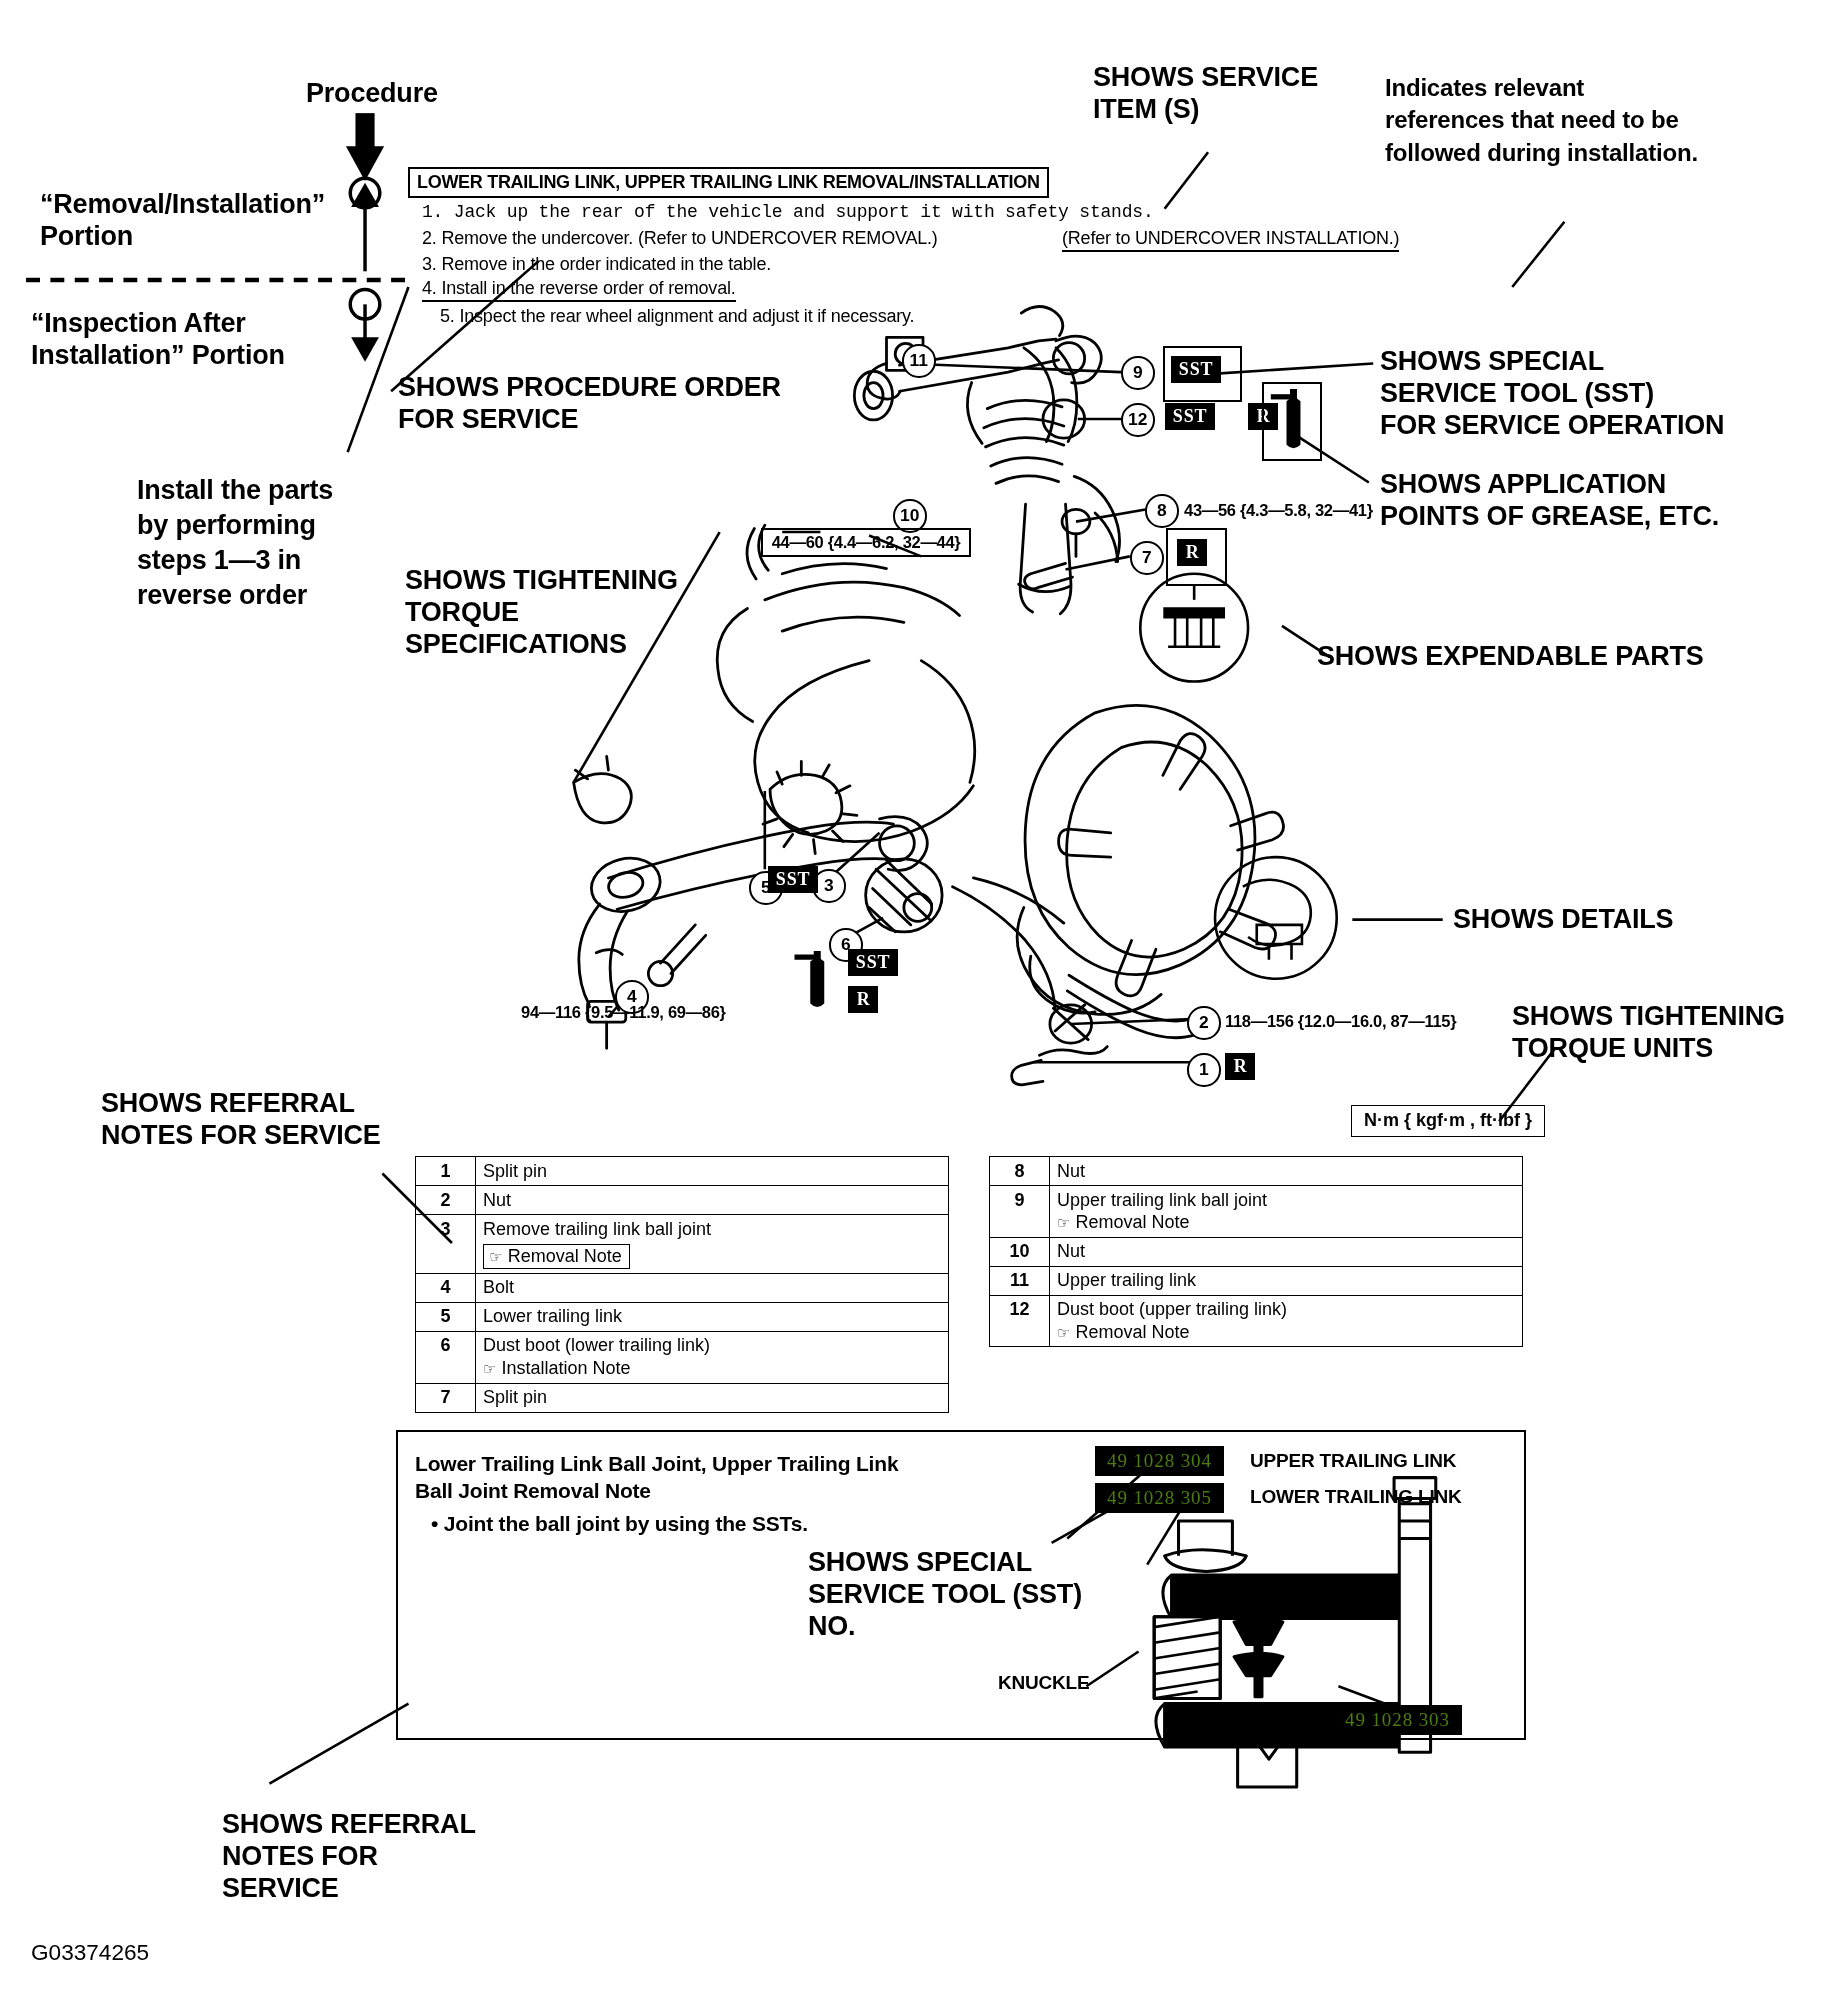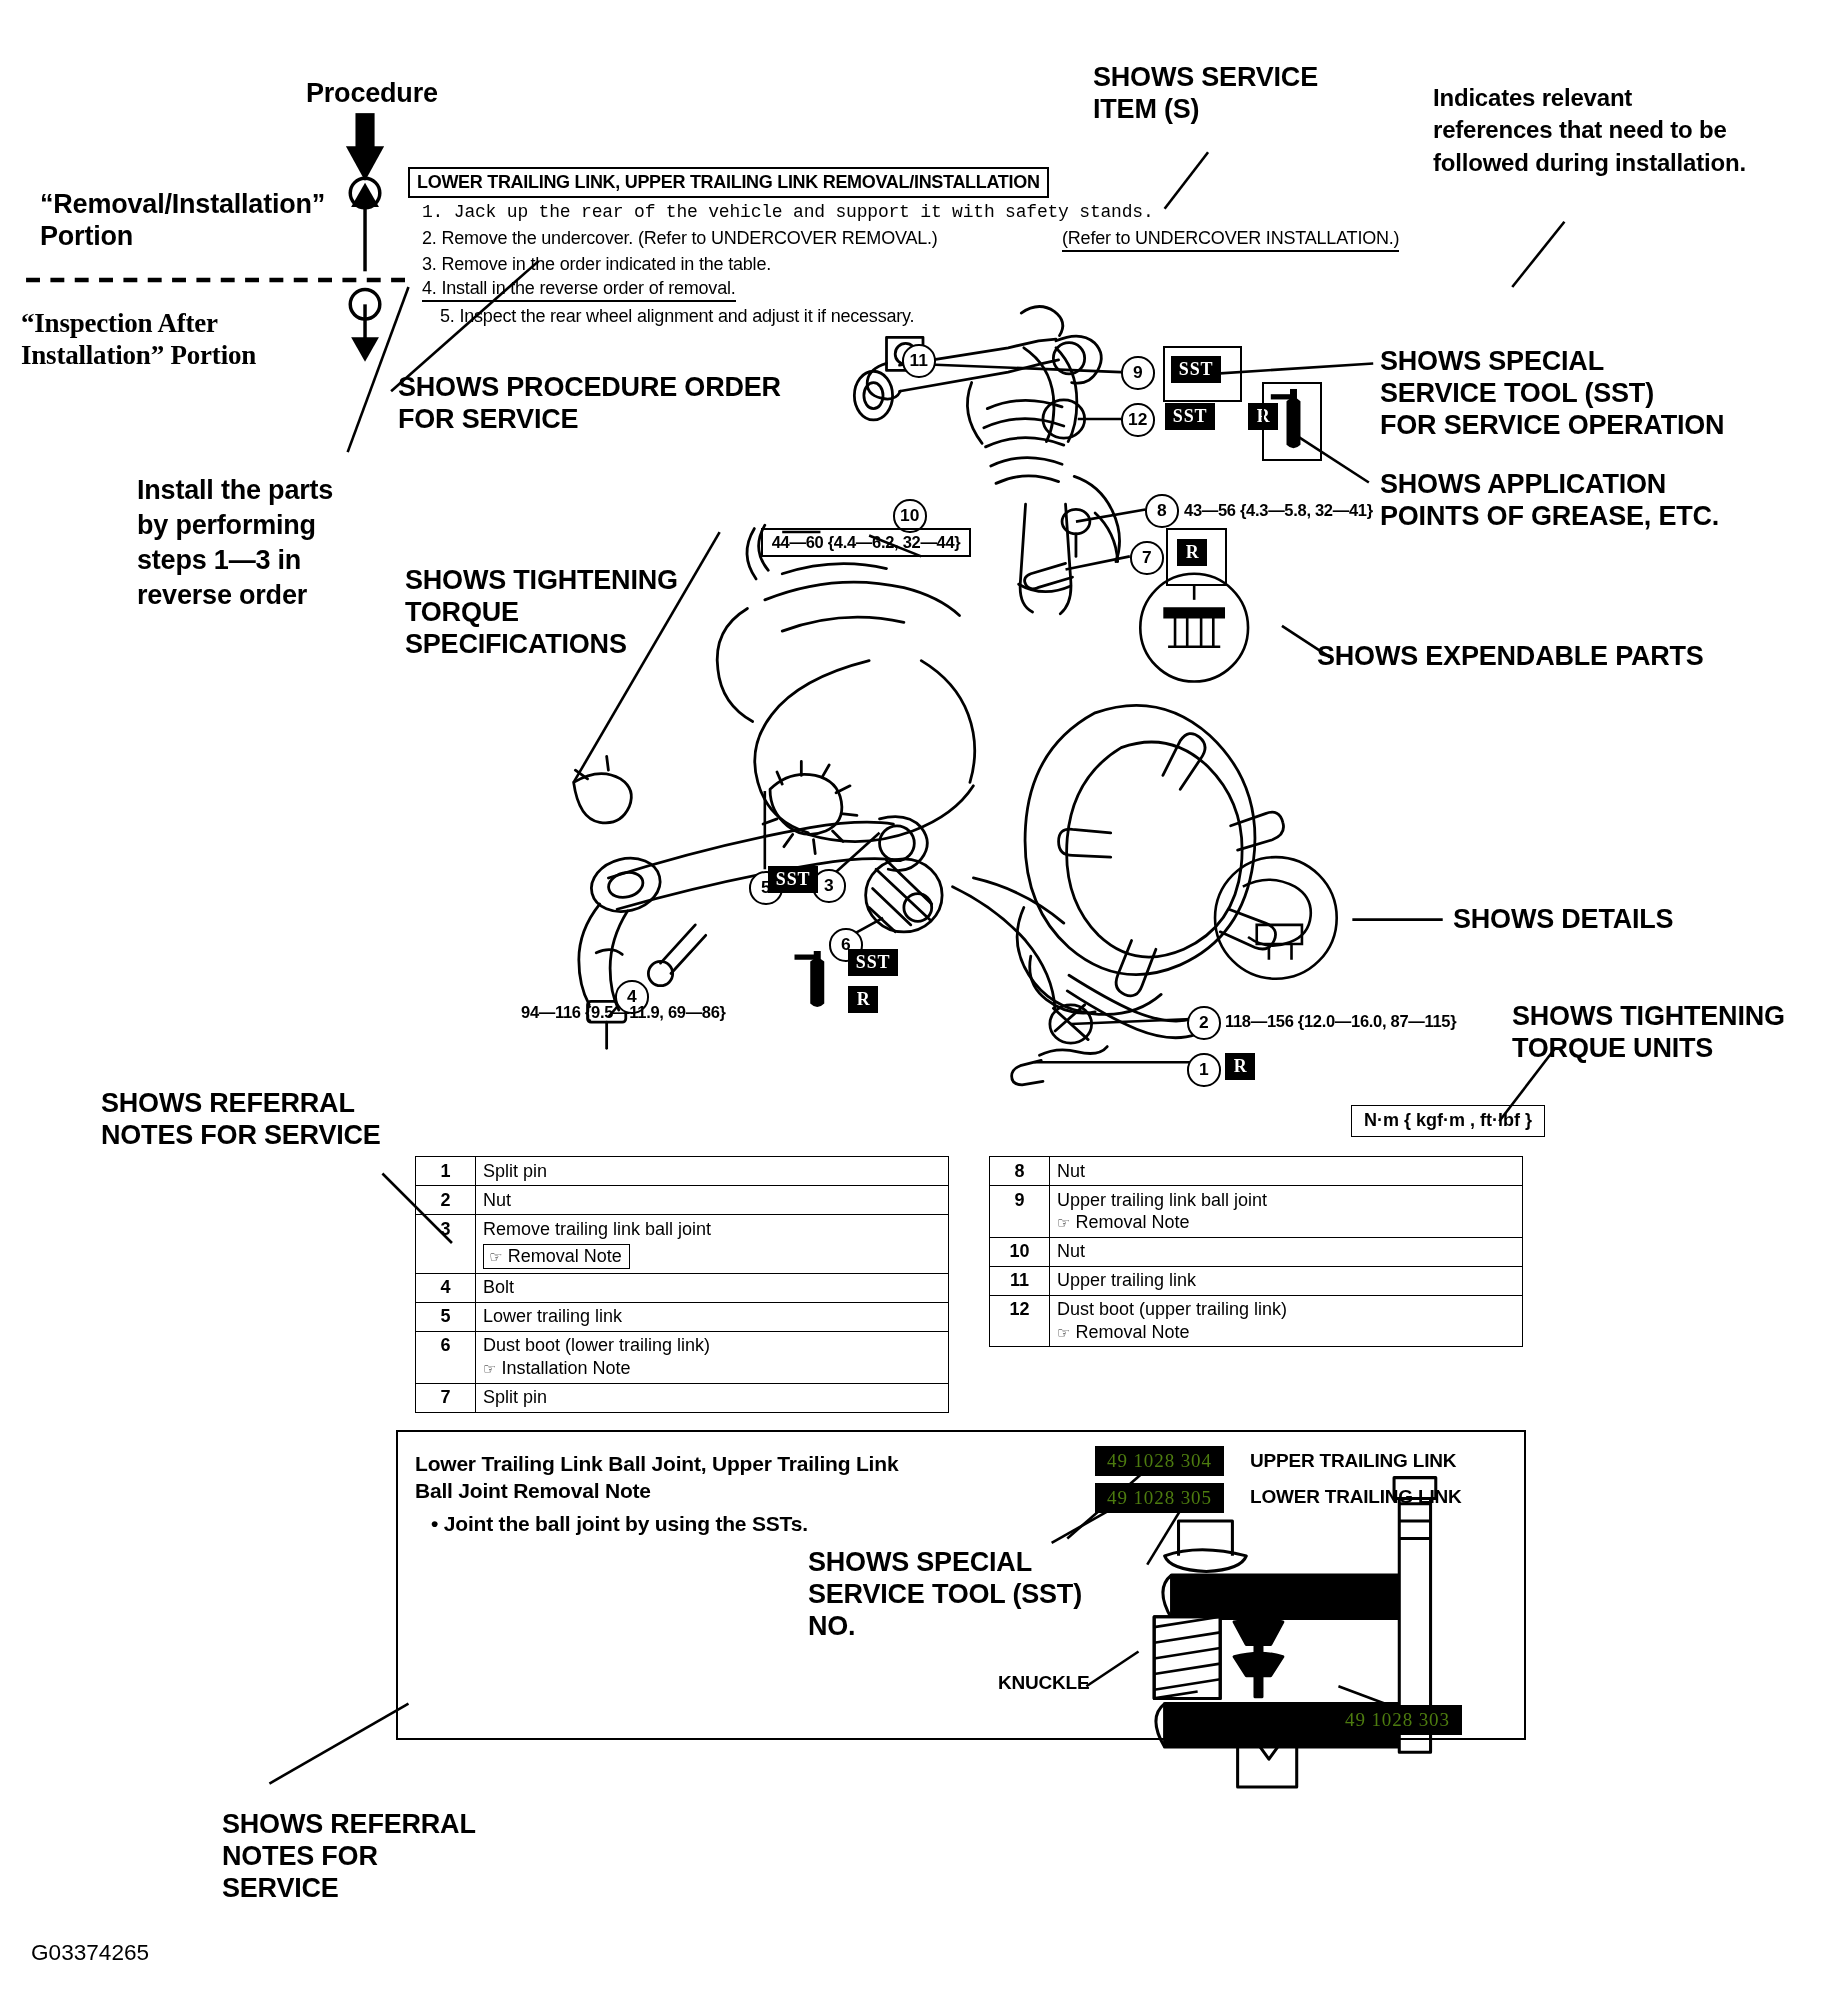--- a/index.html
+++ b/index.html
@@ -255,21 +255,21 @@
 
     <rect x="1604" y="1700" width="48" height="24" fill="#fff"></rect>
   </g>
 </svg>
 
 <div class="anno anno-lg" style="left:306px;top:78px;">Procedure</div>
 
 <div class="anno anno-lg" style="left:40px;top:189px;white-space:pre-line;">“Removal/Installation”
 Portion</div>
 
-<div class="anno anno-lg" style="left:21px;top:308px;white-space:pre-line;font-family:Liberation Serif, serif;">“Inspection After
+<div class="anno anno-lg" style="left:31px;top:308px;white-space:pre-line;">“Inspection After
 Installation” Portion</div>
 
 <div class="anno anno-lg" style="left:137px;top:473px;white-space:pre-line;line-height:1.3;">Install the parts
 by performing
 steps 1—3 in
 reverse order</div>
 
 <div class="anno anno-lg" style="left:398px;top:372px;white-space:pre-line;">SHOWS PROCEDURE ORDER
 FOR SERVICE</div>
 
@@ -280,21 +280,21 @@
 <div class="anno anno-lg" style="left:101px;top:1088px;white-space:pre-line;">SHOWS REFERRAL
 NOTES FOR SERVICE</div>
 
 <div class="anno anno-lg" style="left:222px;top:1809px;white-space:pre-line;">SHOWS REFERRAL
 NOTES FOR
 SERVICE</div>
 
 <div class="anno anno-lg" style="left:1093px;top:54px;white-space:pre-line;margin-top:8px;">SHOWS SERVICE
 ITEM (S)</div>
 
-<div class="anno anno-md" style="left:1385px;top:82px;white-space:pre-line;line-height:1.35;margin-left:48px;">Indicates relevant
+<div class="anno anno-md" style="left:1385px;top:72px;white-space:pre-line;line-height:1.35;">Indicates relevant
 references that need to be
 followed during installation.</div>
 
 <div class="anno anno-lg" style="left:1380px;top:346px;white-space:pre-line;">SHOWS SPECIAL
 SERVICE TOOL (SST)
 FOR SERVICE OPERATION</div>
 
 <div class="anno anno-lg" style="left:1380px;top:469px;white-space:pre-line;">SHOWS APPLICATION
 POINTS OF GREASE, ETC.</div>
 

